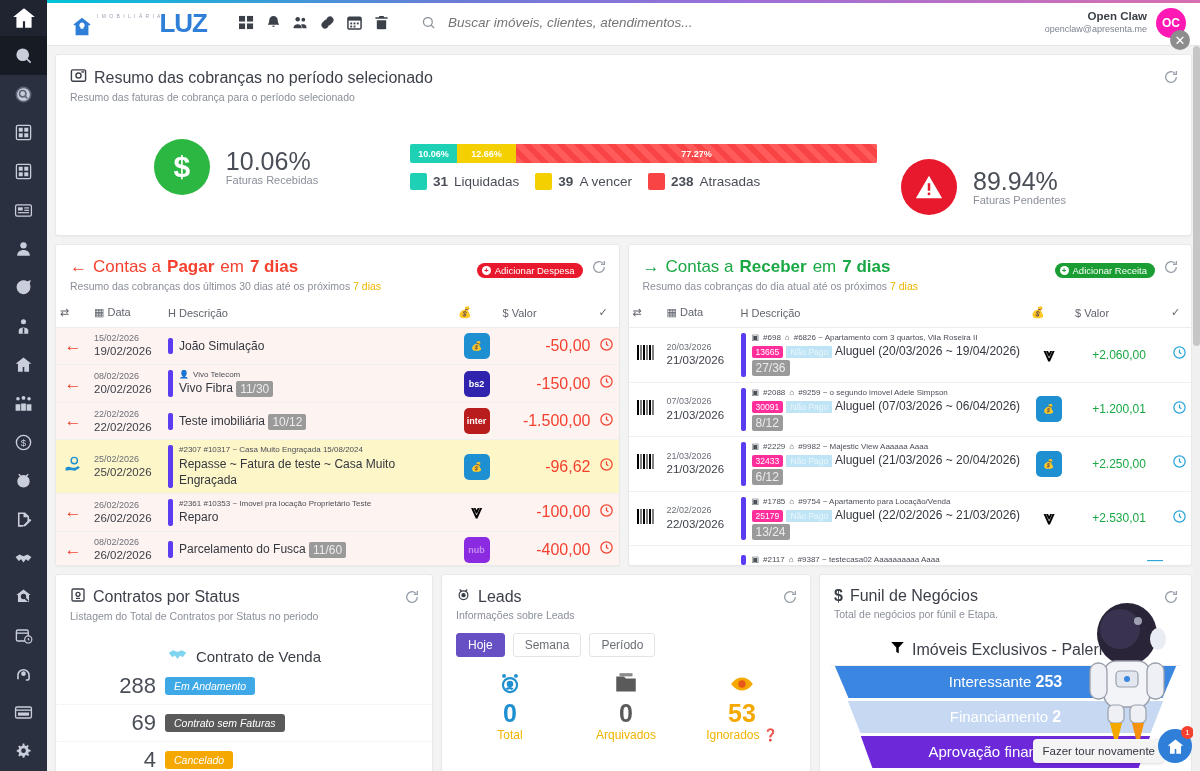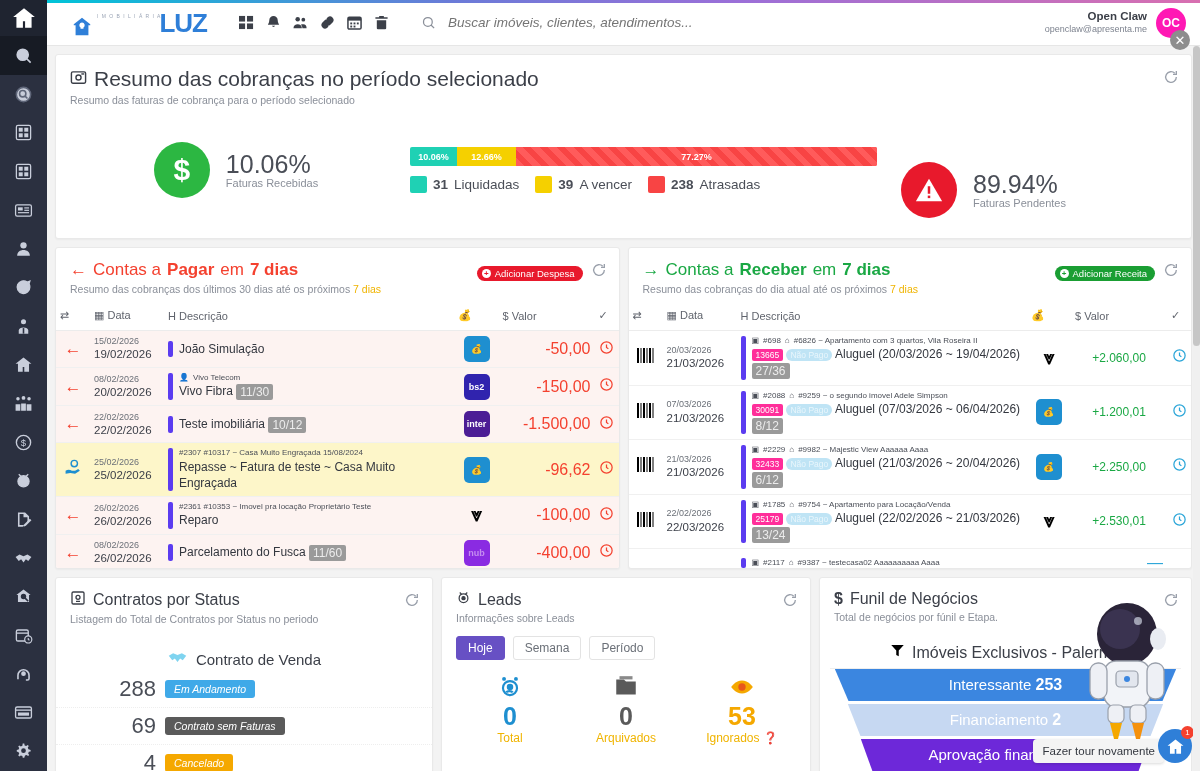--- a/index.html
+++ b/index.html
@@ -69,21 +69,21 @@
   }
 
   
   .content { padding: 8px 8px 0 8px; }
 
   .card {
     background: #fff; border: 1px solid #e9e9e9; border-radius: 3px;
     box-shadow: 0 1px 2px rgba(0,0,0,.04);
   }
   .card-head { padding: 12px 14px 6px 14px; position: relative; }
-  .card-title { font-size: 21px; color: #3b3f48; display: flex; align-items: center; gap: 7px; }
+  .card-title { font-size: 16px; color: #3b3f48; display: flex; align-items: center; gap: 7px; }
   .card-sub { font-size: 10.5px; color: #8a8f99; margin-top: 3px; }
   .refresh {
     position: absolute; right: 12px; top: 14px; width: 16px; height: 16px;
     color: #9aa0ab; cursor: pointer;
   }
   .refresh svg { width: 16px; height: 16px; fill: none; stroke: #9aa0ab; stroke-width: 2; }
 
   
   .summary { margin-bottom: 8px; }
   .summary-body { display: flex; align-items: center; padding: 10px 30px 20px 30px; }
@@ -139,21 +139,21 @@
   .dt-big { font-size: 11.5px; color: #3b3f48; line-height: 1.25; }
   .desc-wrap { display: flex; gap: 6px; }
   .bluebar { width: 5px; border-radius: 2px; background: #5b3cf0; flex: 0 0 5px; }
   .desc-meta { font-size: 8px; color: #4a4e57; display: flex; flex-wrap: wrap; gap: 4px; align-items: center; line-height: 1.3; }
   .desc-main { font-size: 12px; color: #33373f; line-height: 1.35; }
   .tag-gray {
     background: #9a9a9a; color: #ececec; font-size: 12px; padding: 1px 4px;
     border-radius: 2px; vertical-align: middle;
   }
   .tag-pink { background: #ff2e9a; color: #fff; font-size: 8.5px; padding: 1px 4px; border-radius: 2px; }
-  .tag-blue { background: #bfe4f5; color: #e9f6fc; font-size: 8.5px; padding: 1px 4px; border-radius: 6px; }
+  .tag-blue { background: #bfe4f5; color: #e9f6fc; font-size: 8.5px; padding: 1px 4px; border-radius: 0; }
   .val-neg { color: #f4412f; font-size: 16px; text-align: right; }
   .val-pos { color: #1aa844; font-size: 12px; text-align: center; }
   .clock svg { width: 15px; height: 15px; }
   .row-hl { background: #fdf6c9 !important; }
   .row-pay td { background: #fdf3f1; }
   .row-pay td:first-child { }
 
   .bank {
     width: 26px; height: 26px; border-radius: 5px; display: inline-flex;
     align-items: center; justify-content: center; font-size: 9px; color: #fff; font-weight: bold;
@@ -582,21 +582,21 @@
                     <div class="dt-big">22/02/2026</div>
                   </td>
                   <td class="c-desc">
                       <div class="desc-wrap">
                         <div class="bluebar"></div>
                         <div>
                     <div class="desc-main"><span>Teste imobiliária</span> <span class="tag-gray">10/12</span></div>
                   </div>
                       </div>
                     </td>
-                  <td class="c-ico"><span class="bank" style="background:#4c1d95">inter</span></td>
+                  <td class="c-ico"><span class="bank" style="background:#b91c1c">inter</span></td>
                   <td class="c-val val-neg">-1.500,00</td>
                   <td class="c-chk clock"><svg viewBox="0 0 24 24" fill="none" stroke="#f4412f" stroke-width="2">
                         <circle cx="12" cy="12" r="9"></circle>
                         <path d="M12 7v5l3 2"></path>
                       </svg></td>
                 </tr>
                 <tr class="row-hl">
                   <td class="c-arrow"><svg width="19" height="19" viewBox="0 0 24 24" fill="#1e8fd0">
                         <circle cx="13" cy="7" r="4" fill="none" stroke="#1e8fd0" stroke-width="1.8"></circle>
                         <path d="M2 16c3-2 6-1 8 0h4l4-2 2 2-6 4-6-1-6 1z"></path>

